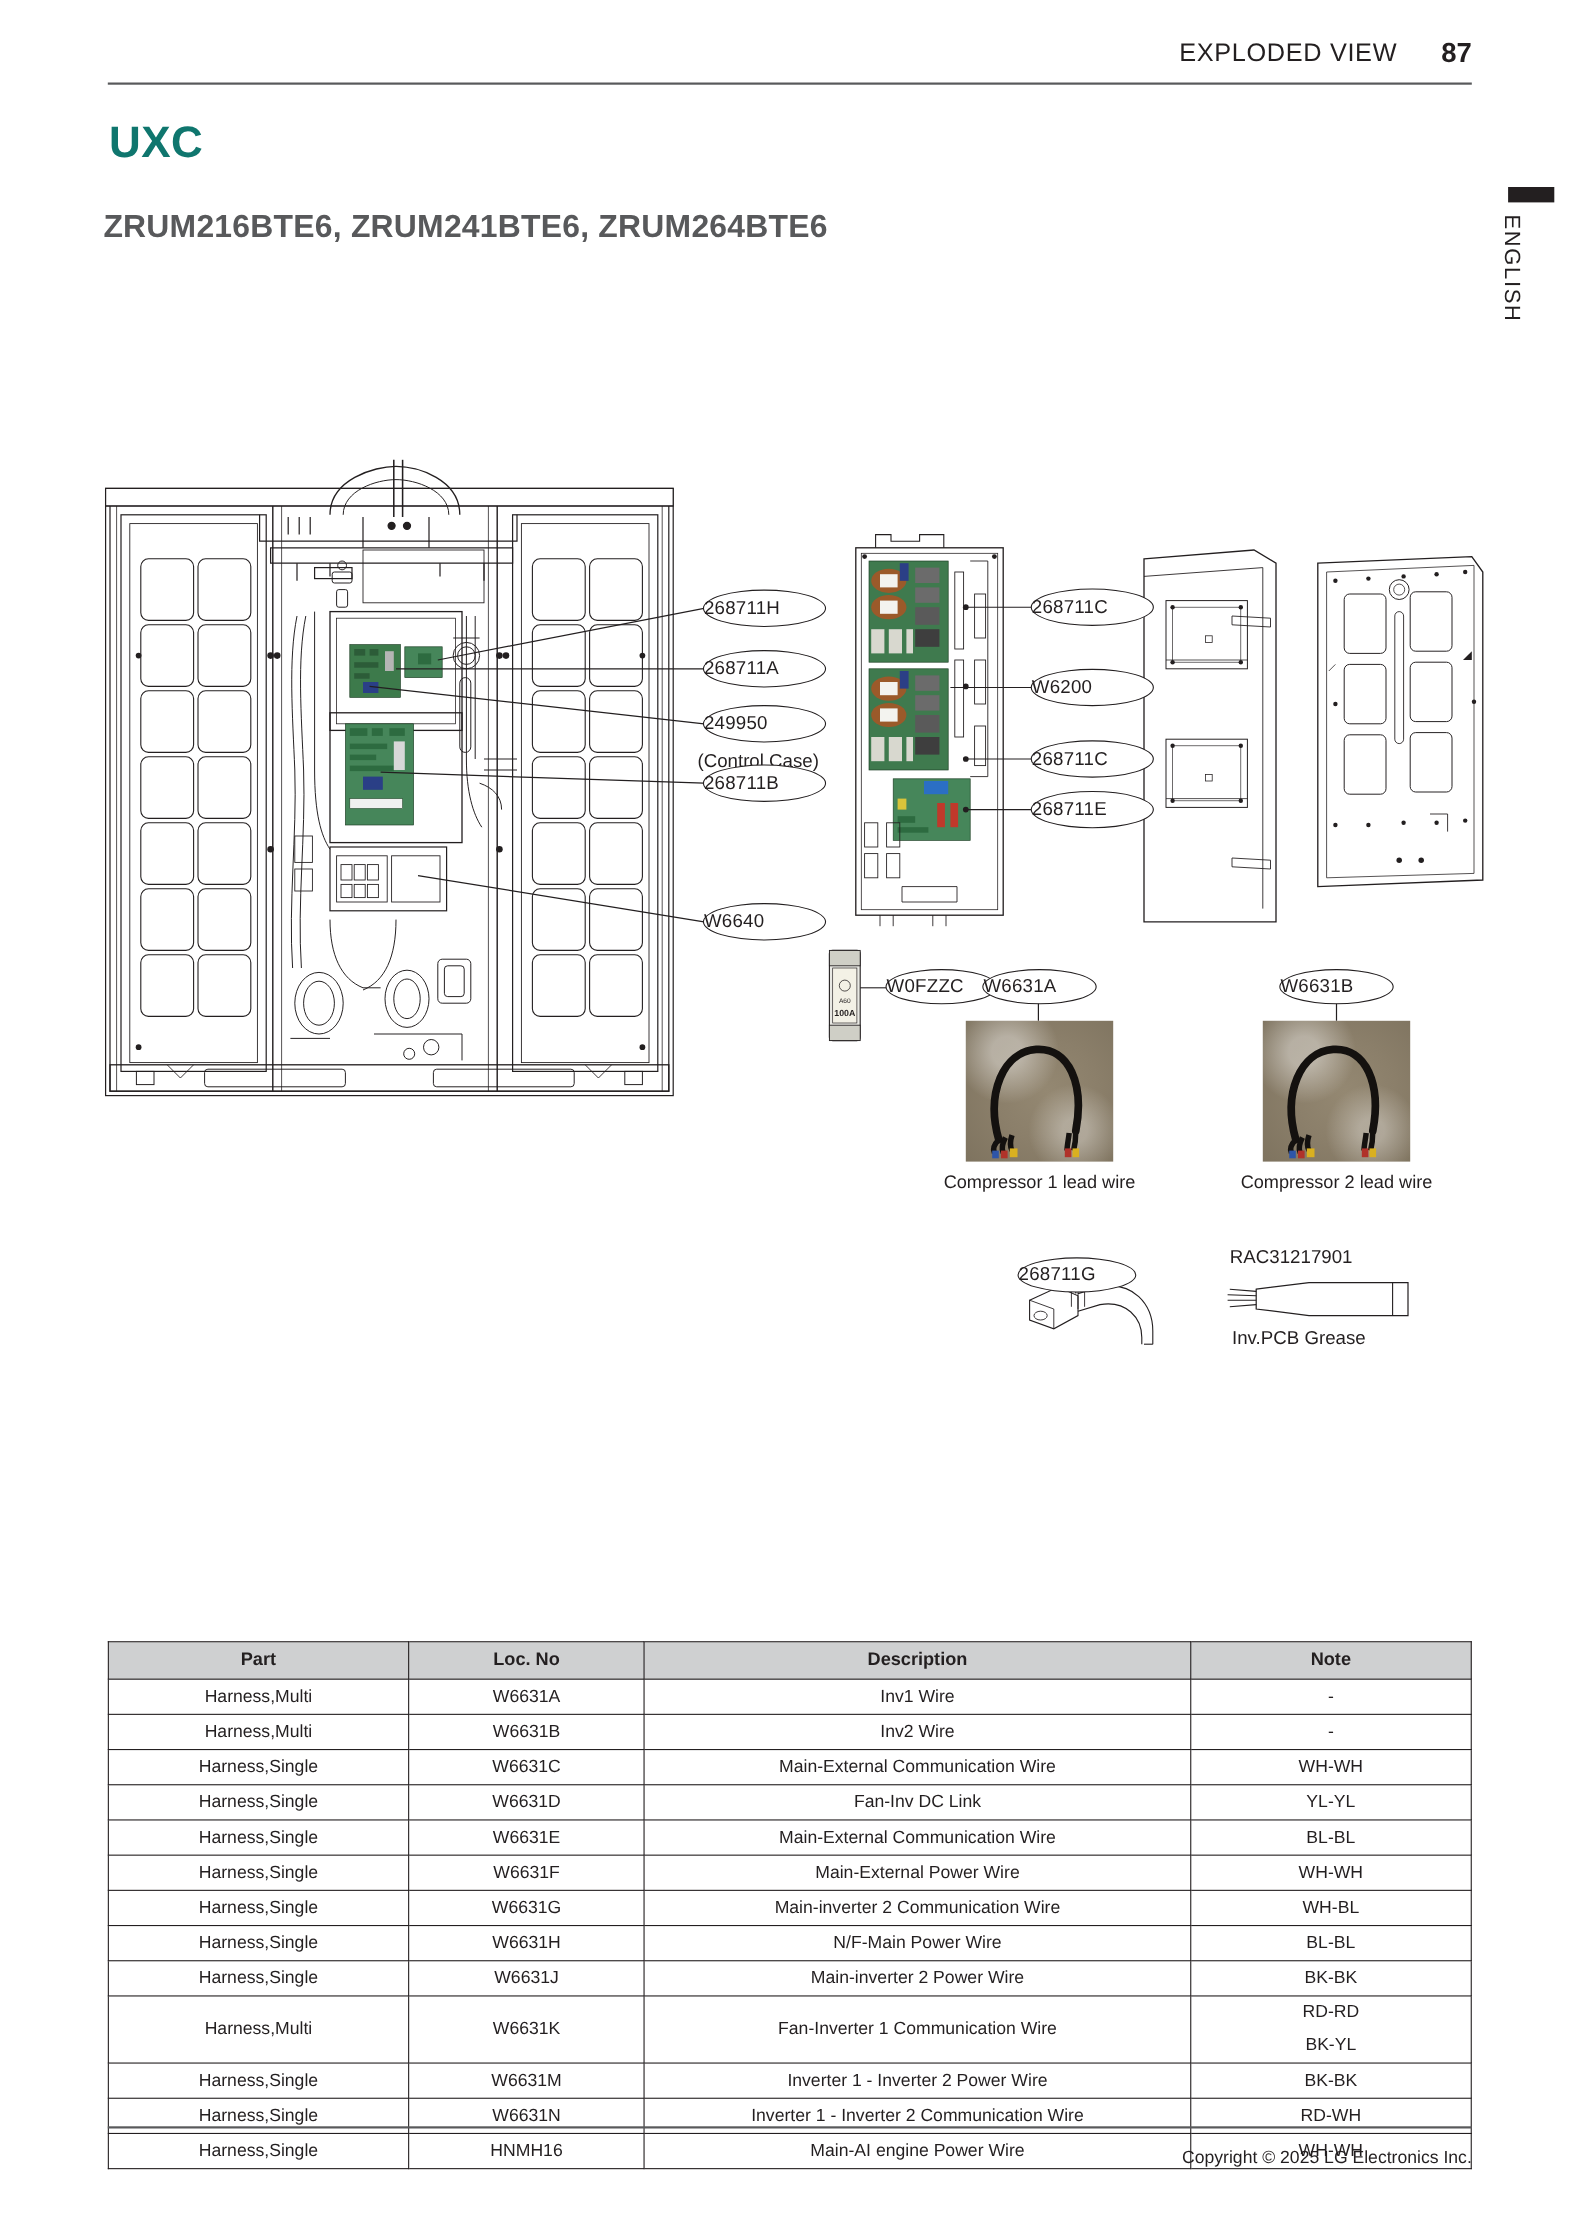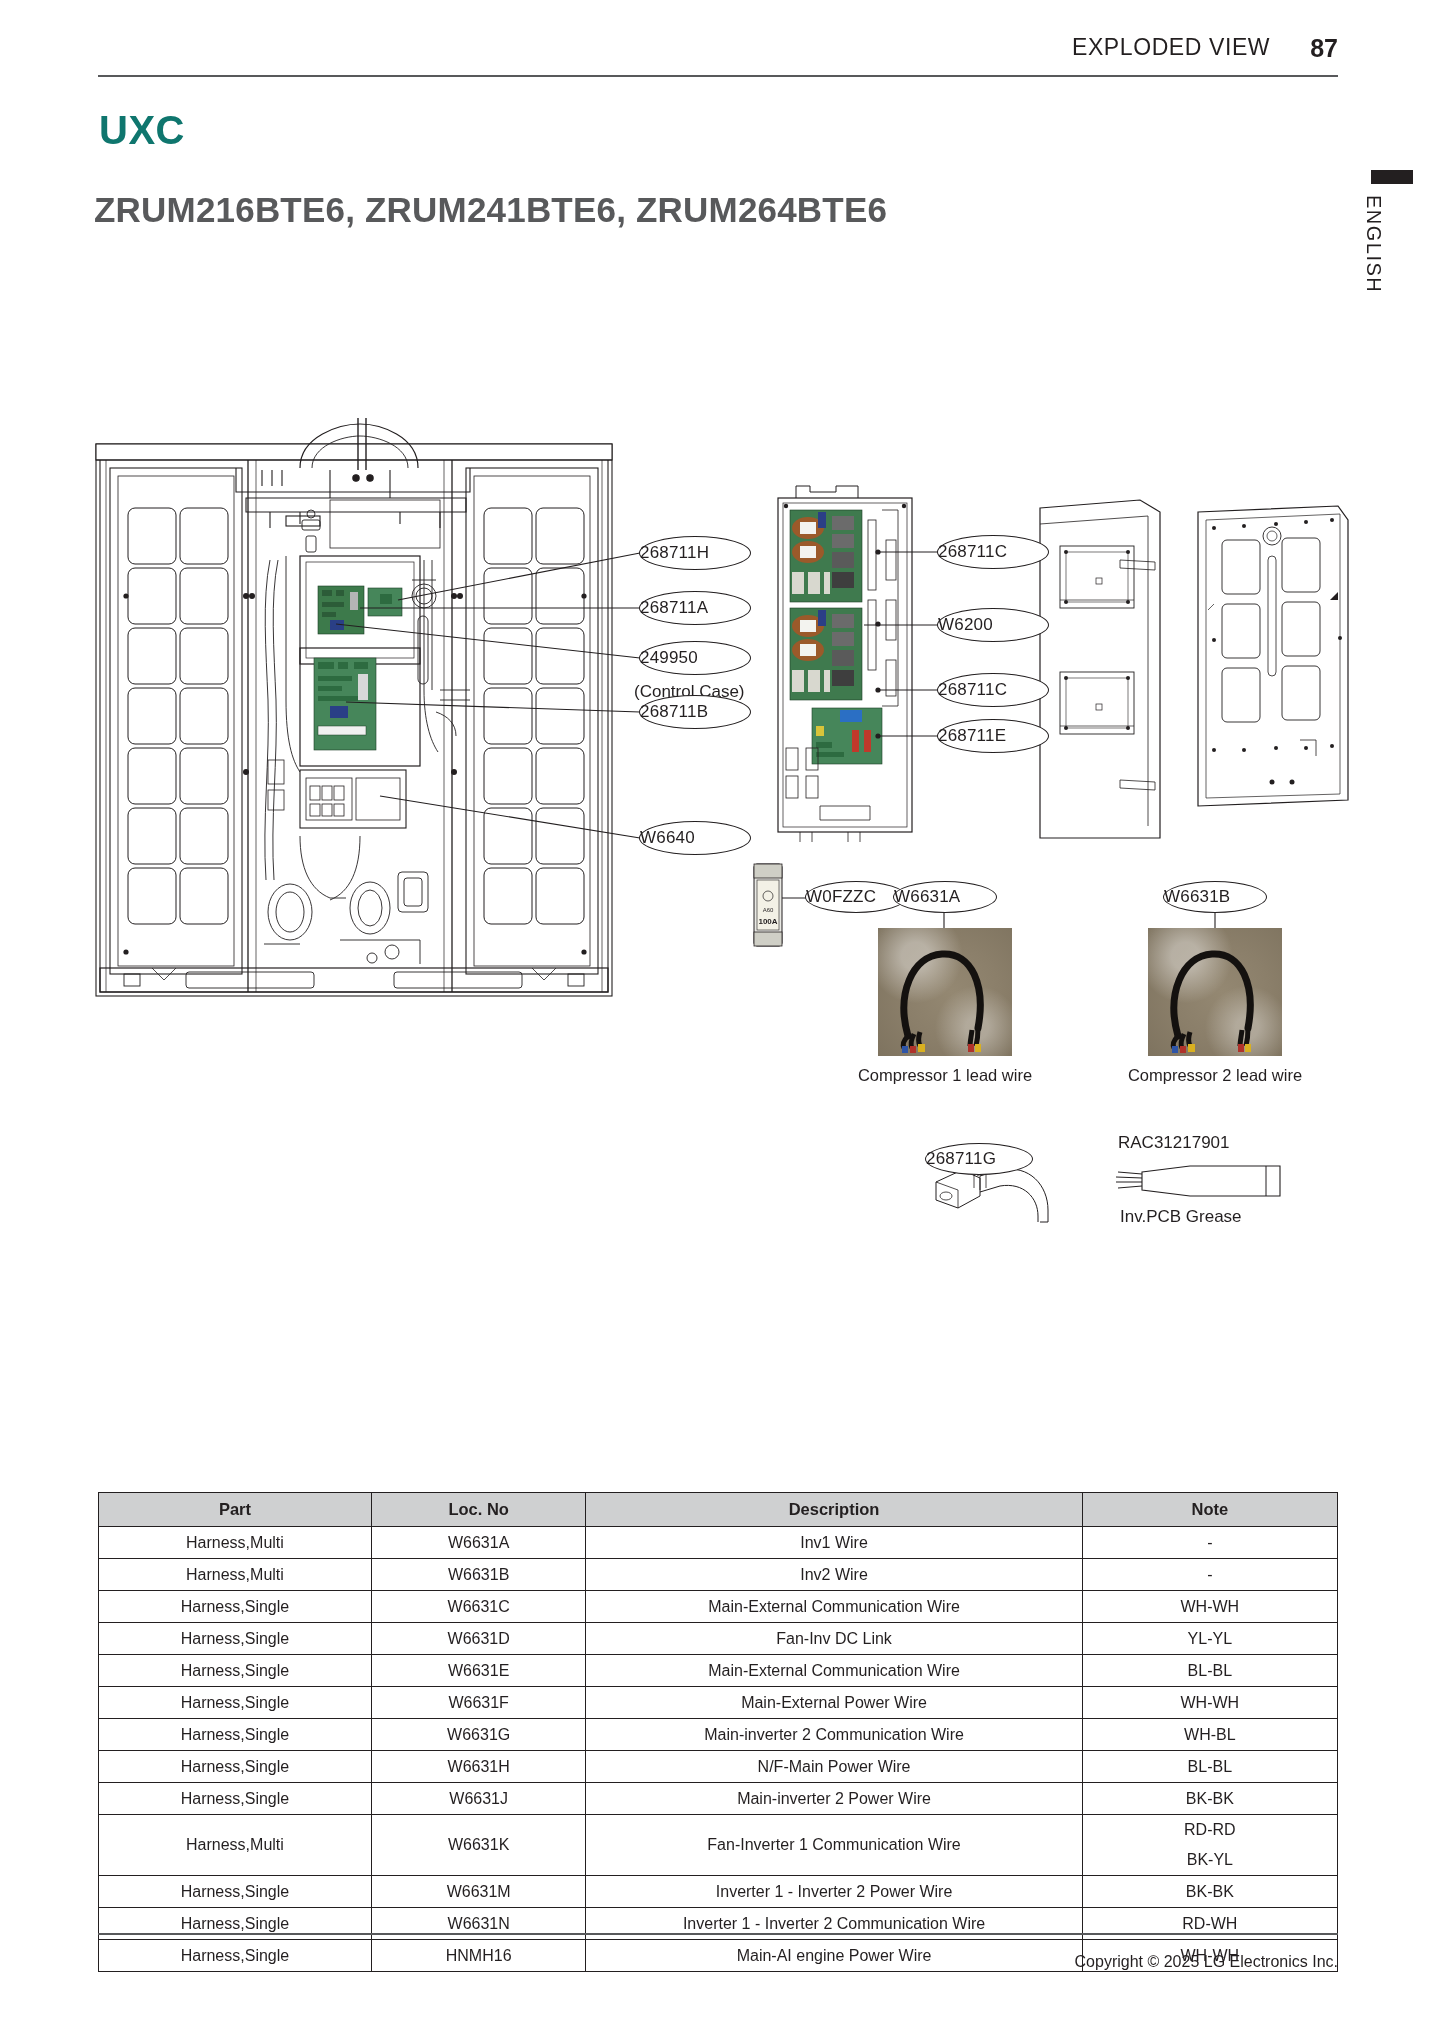--- a/index.html
+++ b/index.html
@@ -33,21 +33,21 @@
     writing-mode:vertical-rl; text-orientation:mixed;
   }
 
   
   .big-title{
     position:absolute; left:99px; top:108px;
     font-size:40px; font-weight:bold; color:#0f766e; letter-spacing:.5px;
   }
   .model-title{
     position:absolute; left:94px; top:190px;
-    font-size:35px; font-weight:bold; color:#58595b; letter-spacing:.2px;
+    font-size:29px; font-weight:bold; color:#58595b; letter-spacing:.2px;
   }
 
   
   .diagram{ position:absolute; left:0; top:0; width:1434px; height:1330px; }
   .diagram svg{ display:block; }
 
   
   .callout{
     position:absolute;
     border:1.6px solid #231f20;

